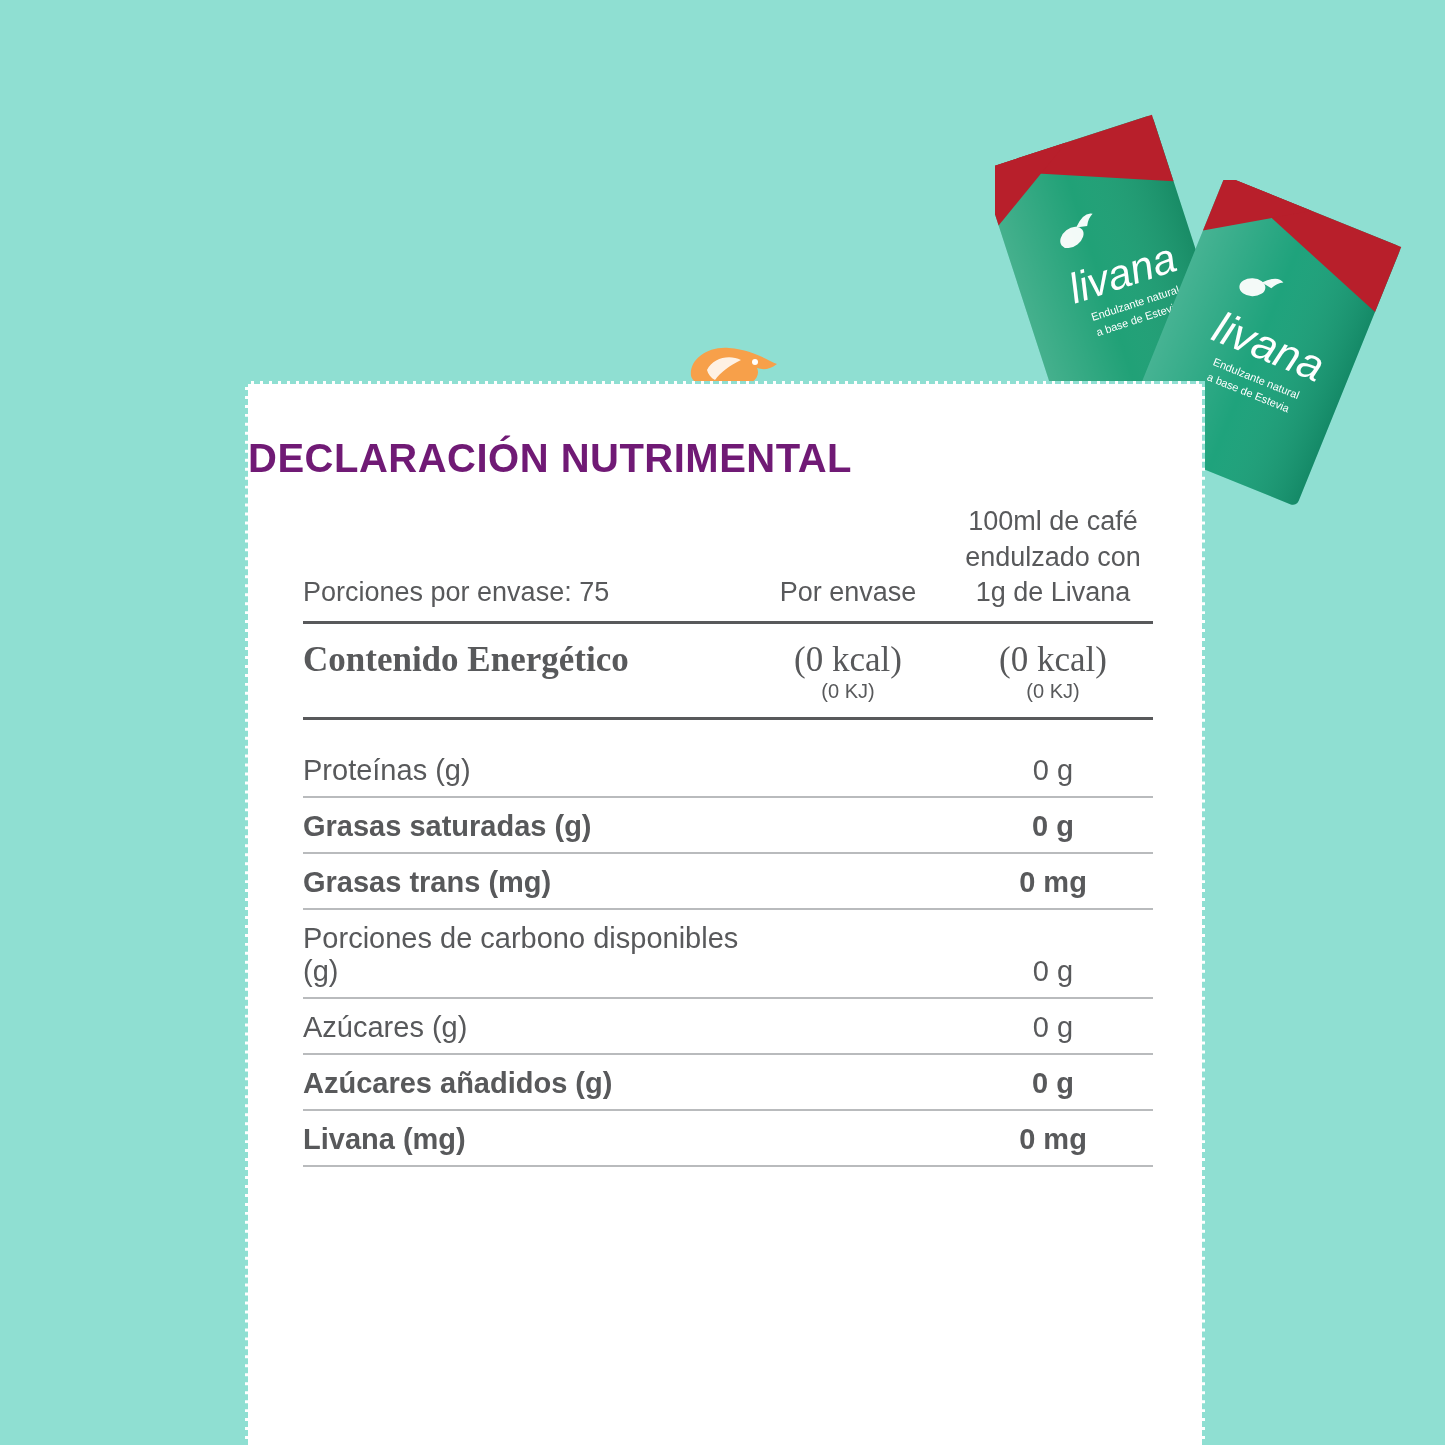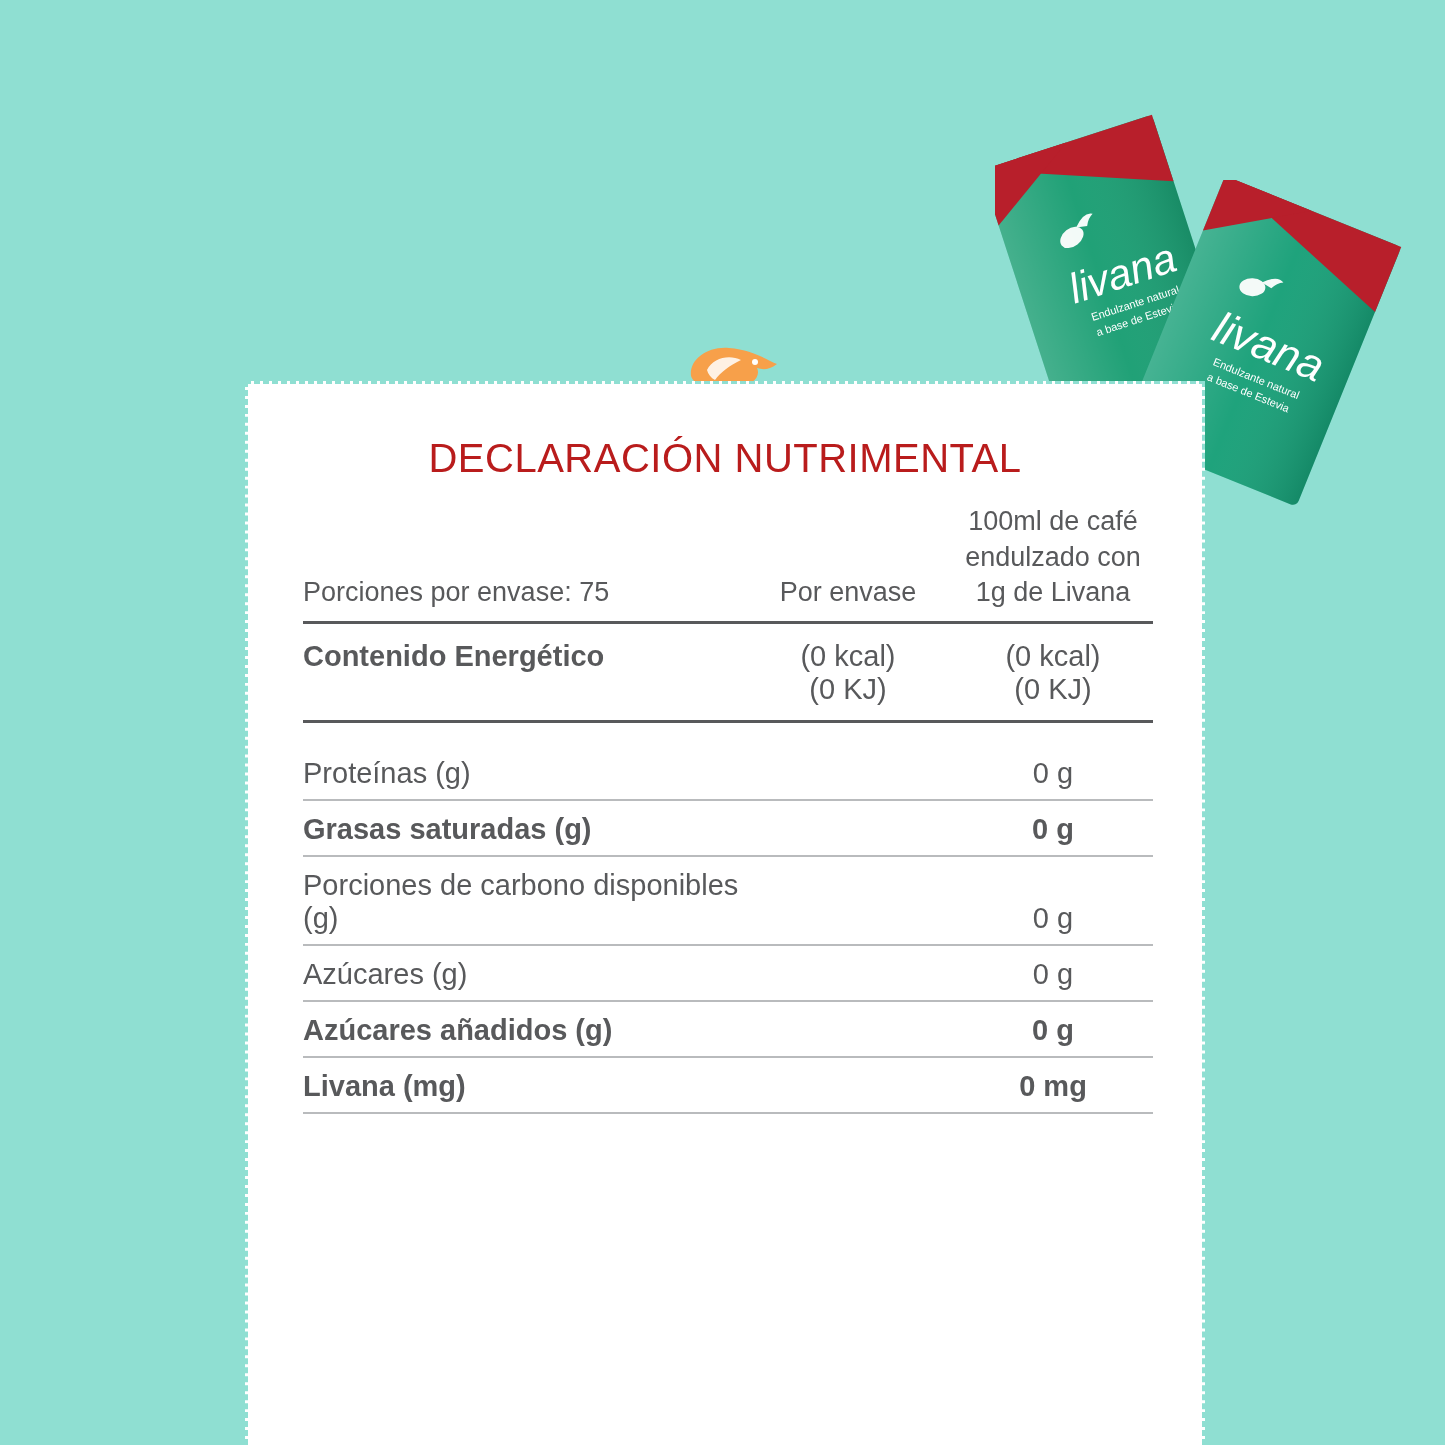--- a/index.html
+++ b/index.html
@@ -41,24 +41,24 @@
   .sachet {
     position: absolute;
   }
 
   
   .title {
     position: absolute;
     top: 52px;
     left: 0;
     width: 100%;
-    text-align: center;
+    text-align: left;
     font-size: 40px;
-    font-weight: normal;
-    color: #b91c1c;
+    font-weight: bold;
+    color: #701a75;
     letter-spacing: 0.5px;
   }
 
   table.nutri {
     position: absolute;
     left: 55px;
     top: 120px;
     width: 850px;
     border-collapse: collapse;
     color: #58595b;
@@ -75,26 +75,27 @@
 
   .head-cell {
     font-size: 27px;
     line-height: 1.32;
     padding-bottom: 10px !important;
   }
 
   tr.head-row td { border-bottom: 3px solid #58595b; margin-top: 12px; }
 
   .energy-row td {
-    font-size: 29px;
+    font-size: 35px;
     padding-top: 16px !important;
+    font-family: Liberation Serif, serif;
   }
   .energy-row .label { font-weight: bold; }
   .energy-row2 td {
-    font-size: 29px;
+    font-size: 20px;
     padding-bottom: 14px !important;
   }
   tr.energy-row2 td { border-bottom: 3px solid #58595b; }
 
   .spacer-row td { height: 22px; }
 
   tr.item td {
     font-size: 29px;
     padding-top: 12px !important;
     padding-bottom: 9px !important;
@@ -195,20 +196,25 @@
     <tr class="item">
       <td class="col-name">Proteínas (g)</td>
       <td class="col-env"></td>
       <td class="col-serv">0 g</td>
     </tr>
     <tr class="item bold">
       <td class="col-name">Grasas saturadas (g)</td>
       <td class="col-env"></td>
       <td class="col-serv">0 g</td>
     </tr>
+    <tr class="item bold">
+      <td class="col-name">Grasas trans (mg)</td>
+      <td class="col-env"></td>
+      <td class="col-serv">0 mg</td>
+    </tr>
     <tr class="item">
       <td class="col-name">Porciones de carbono disponibles (g)</td>
       <td class="col-env"></td>
       <td class="col-serv">0 g</td>
     </tr>
     <tr class="item">
       <td class="col-name">Azúcares (g)</td>
       <td class="col-env"></td>
       <td class="col-serv">0 g</td>
     </tr>

